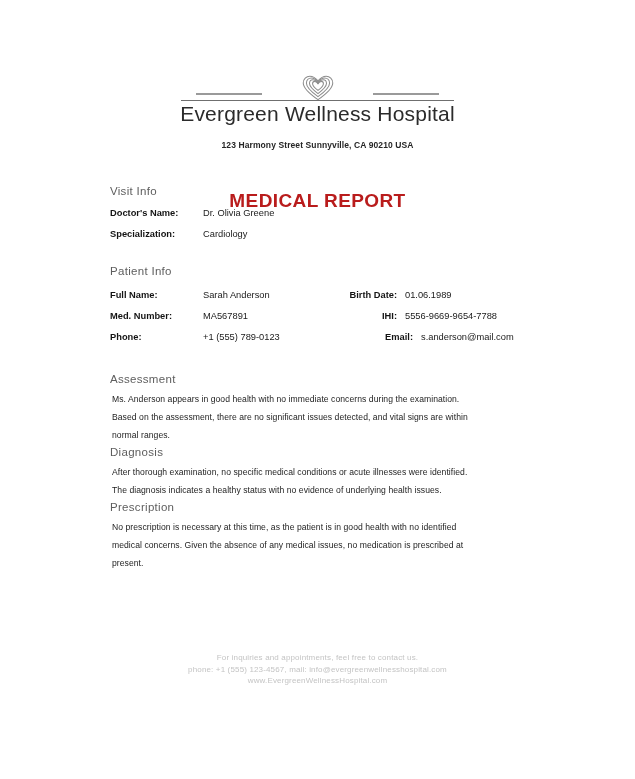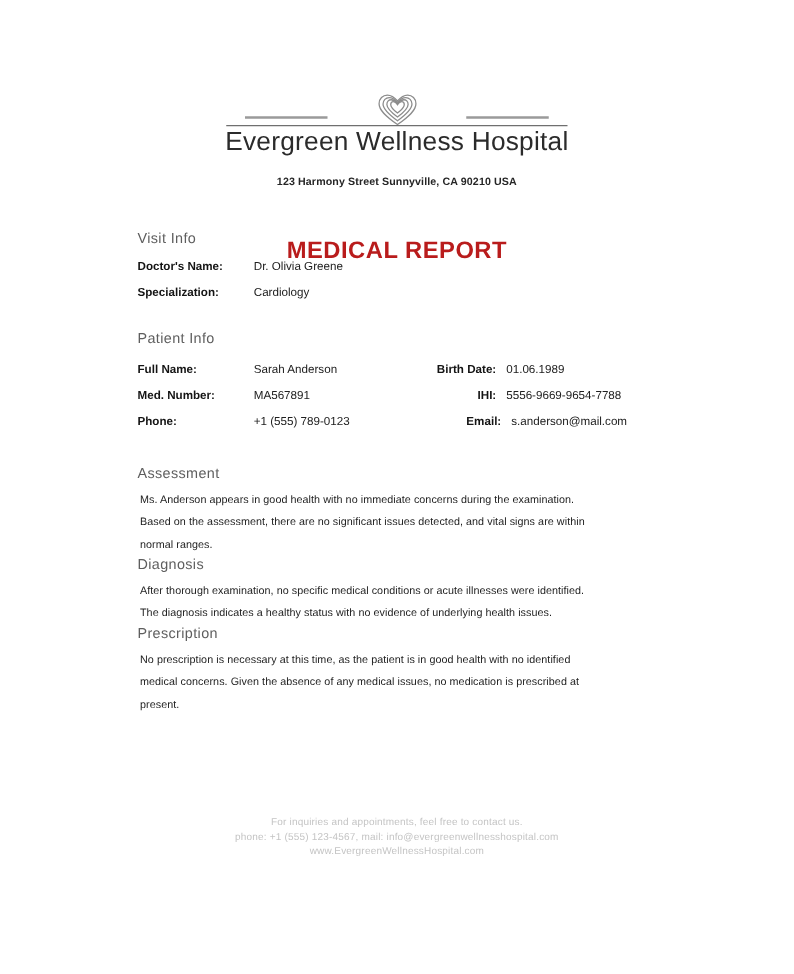--- a/index.html
+++ b/index.html
@@ -213,21 +213,21 @@
   </div>
   <div class="field-row col-right" style="top:311px; left:0; right:0;">
     <span class="f-label">IHI:</span>
     <span class="f-value">5556-9669-9654-7788</span>
   </div>
 
   <div class="field-row col-left" style="top:332px; left:0; right:0;">
     <span class="f-label">Phone:</span>
     <span class="f-value">+1 (555) 789-0123</span>
   </div>
-  <div class="field-row col-right" style="top:332px; left:4px; right:0;padding-left:47px;">
+  <div class="field-row col-right" style="top:332px; left:16px; right:0;padding-left:47px;">
     <span class="f-label">Email:</span>
     <span class="f-value">s.anderson@mail.com</span>
   </div>
 
   <div class="section-heading" style="top:373px">Assessment</div>
   <div class="body-line" style="top:394px">Ms. Anderson appears in good health with no immediate concerns during the examination.</div>
   <div class="body-line" style="top:412px">Based on the assessment, there are no significant issues detected, and vital signs are within</div>
   <div class="body-line" style="top:430px">normal ranges.</div>
 
   <div class="section-heading" style="top:446px">Diagnosis</div>

